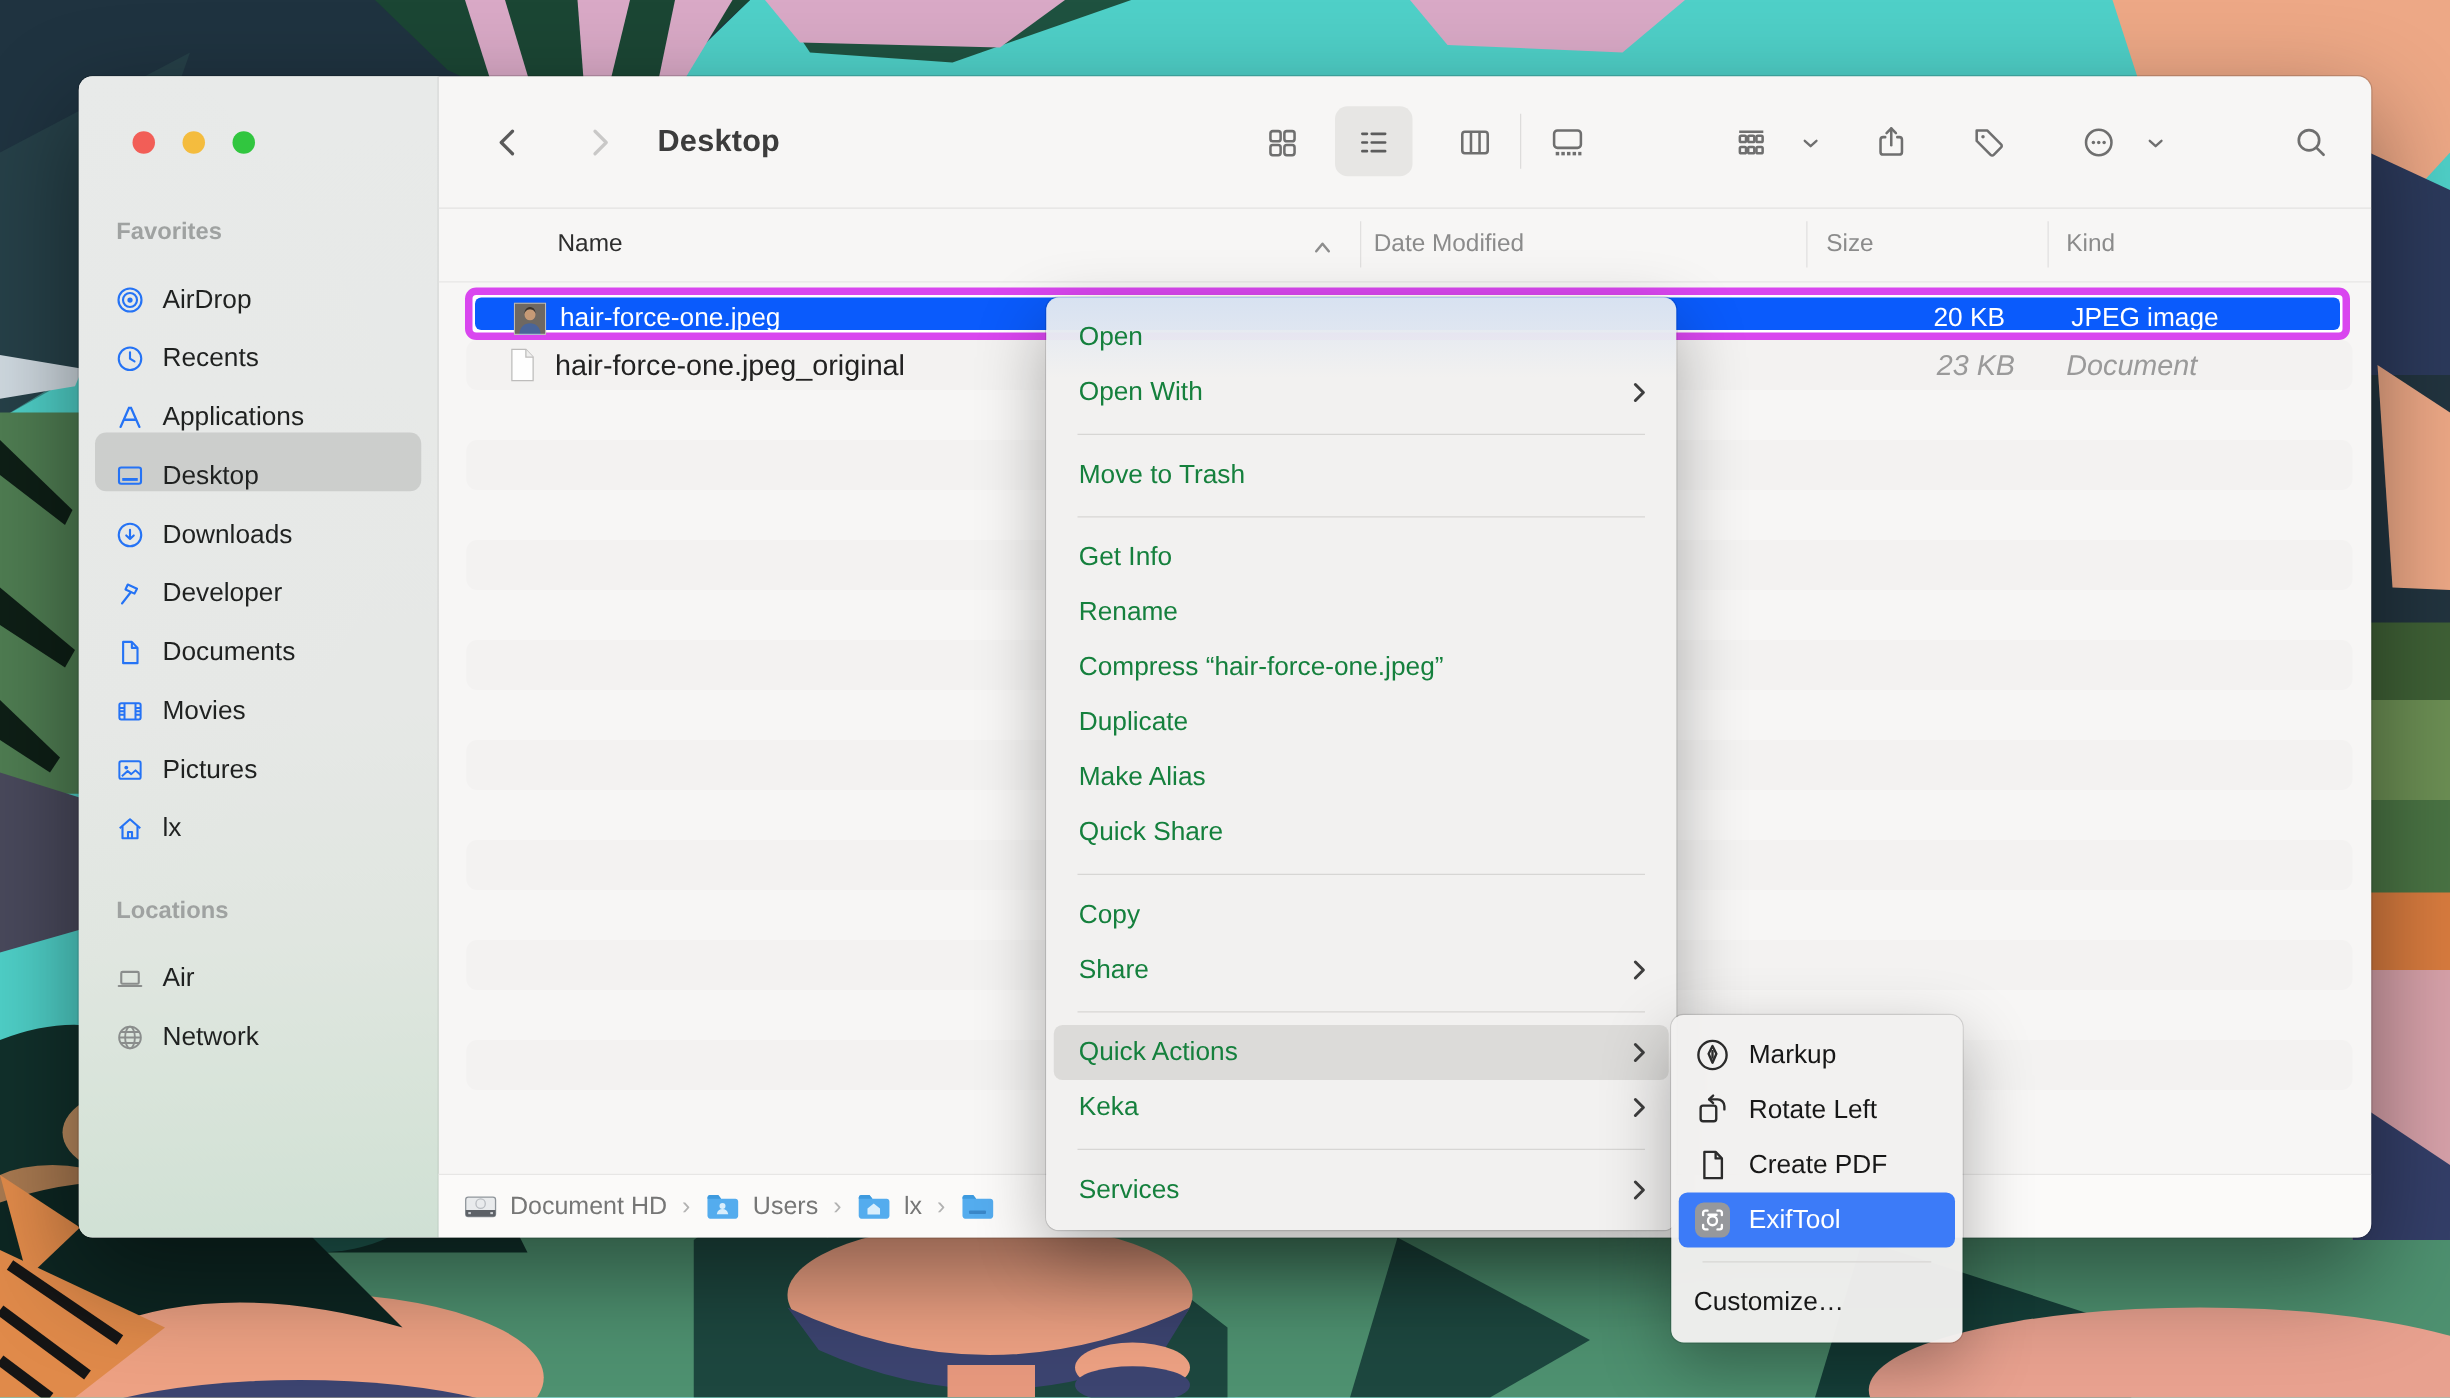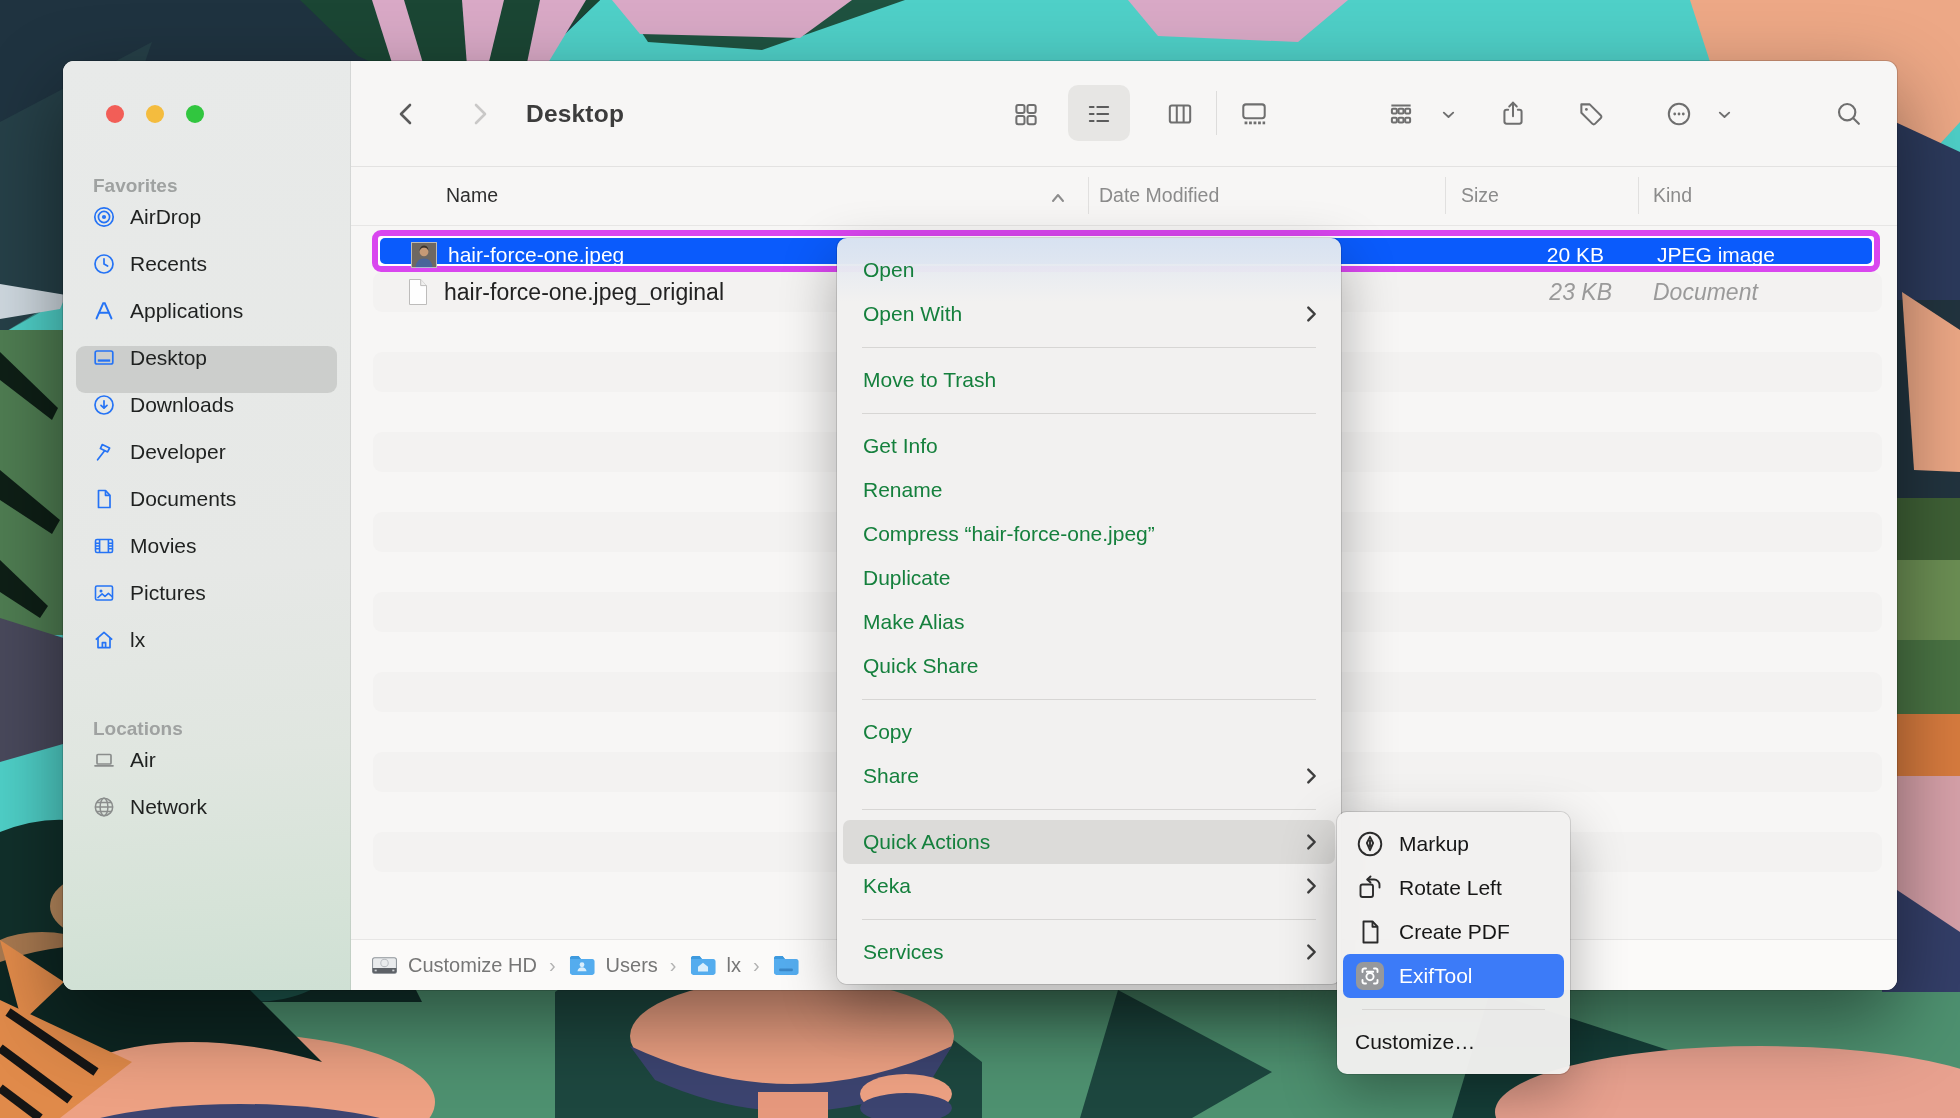--- a/index.html
+++ b/index.html
@@ -25,21 +25,21 @@
     border-right:1px solid rgba(0,0,0,.08);
   }
   .traffic{position:absolute;left:43px;top:44px;display:flex;gap:22px;}
   .tl{width:18px;height:18px;border-radius:50%;}
   .tl.red{background:#f25e57;}
   .tl.yellow{background:#f4bc3e;}
   .tl.green{background:#31c63f;}
   .sb-list{position:absolute;top:110px;left:13px;right:13px;}
   .sb-section-label{height:30px;line-height:30px;padding-left:17px;font-size:19px;font-weight:700;color:#9fa2a1;}
   .sb-gap{height:4px;}
-  .sb-item{height:47px;display:flex;align-items:flex-start;padding-left:16px;gap:14px;border-radius:9px;font-size:21px;color:#1f2120;}
+  .sb-item{height:47px;display:flex;align-items:flex-end;padding-left:16px;gap:14px;border-radius:9px;font-size:21px;color:#1f2120;}
   .sb-item.selected{background:rgba(186,188,186,.6);}
   .sb-ic{width:24px;height:24px;flex:none;display:flex;align-items:center;justify-content:center;}
   .loc-gap{height:39px;}
 
   
   .main{flex:1;position:relative;}
   .toolbar{position:absolute;left:0;top:0;right:0;height:105px;border-bottom:1px solid #e3e2e1;}
   .tb-ic{position:absolute;top:38px;width:30px;height:30px;display:flex;align-items:center;justify-content:center;}
   .tb-pill{position:absolute;left:717px;top:24px;width:62px;height:56px;border-radius:10px;background:#e7e6e4;}
   .tb-divider{position:absolute;left:865px;top:30px;width:1px;height:44px;background:#dddcdb;}
@@ -475,21 +475,21 @@
       <span class="pb-item">
         <span>
           <svg width="27" height="27" viewBox="0 0 26 26">
               <rect x="1.5" y="5.5" width="23" height="15" rx="2" fill="#e9ebed" stroke="#8f959b"></rect>
               <path d="M1.5 15.5h23v3a2 2 0 0 1-2 2h-19a2 2 0 0 1-2-2z" fill="#5d6167"></path>
               <circle cx="13" cy="10.5" r="3.6" fill="none" stroke="#b9bdc2"></circle>
               <rect x="3.5" y="17" width="2" height="1.6" fill="#cfd2d6"></rect>
               <rect x="20.5" y="17" width="2" height="1.6" fill="#cfd2d6"></rect>
             </svg>
         </span>
-        <span>Customize HD</span>
+        <span>Document HD</span>
       </span>
       <span class="pb-sep">›</span>
       <span class="pb-item">
         <span>
           <svg width="28" height="23" viewBox="0 0 26 22">
               <path d="M1.5 4.2c0-1.2.9-2.2 2.1-2.2h6.1l2.3 2.7h10.9c1.2 0 2.1 1 2.1 2.2v10.9c0 1.2-.9 2.2-2.1 2.2H3.6c-1.2 0-2.1-1-2.1-2.2z" fill="#54acee"></path>
               <path d="M1.5 4.2c0-1.2.9-2.2 2.1-2.2h6.1l2.3 2.7h-10.5z" fill="#3e9ade"></path>
               <circle cx="13" cy="10.3" r="2.3" fill="#d9eefc"></circle>
               <path d="M8.6 16.6c.5-2.6 2.3-3.9 4.4-3.9s3.9 1.3 4.4 3.9z" fill="#d9eefc"></path>
             </svg>

